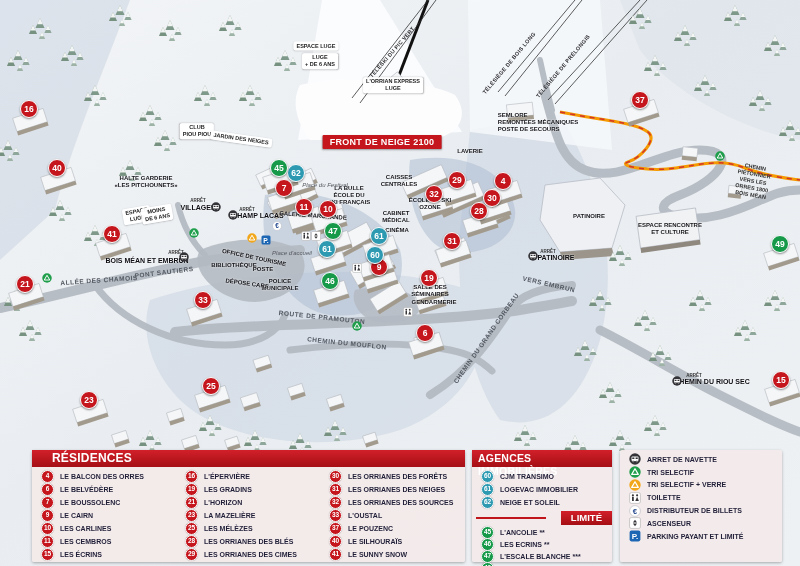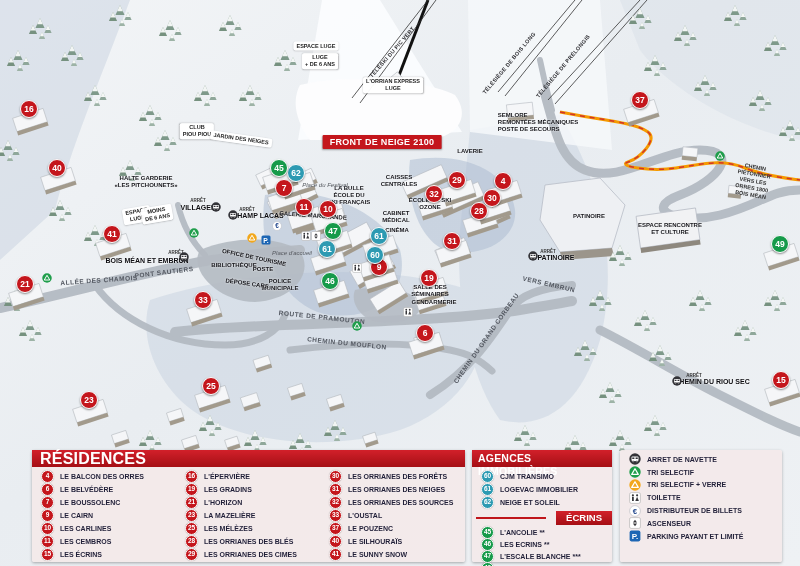--- a/index.html
+++ b/index.html
@@ -23,22 +23,22 @@
   .lbl-ital{font-style:italic;font-size:6px;color:#55595f;white-space:nowrap;}
   .lbl-stop{font-size:7px;font-weight:800;color:#0e0e12;white-space:nowrap;text-shadow:0 0 2px #fff;}
   .lbl-tiny{font-size:4.5px;font-weight:700;color:#333;}
   .lbl-tinyroad{font-size:5.5px;font-weight:700;color:#333;line-height:1.25;}
   .lbl-left{text-align:left;}
   
   .mic{position:absolute;width:10px;height:10px;transform:translate(-50%,-50%);z-index:4;}
   .mic svg{width:100%;height:100%;display:block;}
   
   .panel{position:absolute;background:rgba(243,233,233,.93);box-shadow:0 1px 3px rgba(0,0,0,.3);border-radius:2px;z-index:10;}
-  .phead{background:linear-gradient(#d2202a,#a50f15);color:#fff;font-weight:700;font-size:16px;
-      padding:2px 8px;height:13px;line-height:13px;letter-spacing:.2px;}
+  .phead{background:linear-gradient(#d2202a,#a50f15);color:#fff;font-weight:700;font-size:12px;
+      padding:2px 20px;height:13px;line-height:13px;letter-spacing:.2px;}
   .pbody{padding-top:3px;}
   .cols{display:flex;}
   .col{width:144px;}
   .prow{display:flex;align-items:center;gap:6px;padding-left:9px;height:13px;}
   .num{width:11px;height:11px;border-radius:50%;color:#fff;font-size:6.5px;font-weight:700;display:flex;
       align-items:center;justify-content:center;border:1px solid #fff;box-shadow:0 0 1px rgba(0,0,0,.4);flex:none;line-height:1;}
   .num.res{background:#c4161c}.num.agency{background:#2d9ab2}.num.hotel{background:#169a4a}
   .plbl{font-size:7px;font-weight:700;color:#201f38;white-space:nowrap;}
   .hotels-bar{position:relative;height:14px;margin-top:2px;margin-bottom:1px;display:flex;align-items:center;}
   .hline{position:absolute;left:4px;right:66px;top:6px;height:2px;background:#c0151b;}
@@ -1016,21 +1016,21 @@
         <span class="num agency">61</span>
         <span class="plbl">LOGEVAC IMMOBILIER</span>
       </div>
       <div class="prow">
         <span class="num agency">62</span>
         <span class="plbl">NEIGE ET SOLEIL</span>
       </div>
     </div>
   <div class="hotels-bar">
     <div class="hline"></div>
-    <div class="htab">ÉCRINS</div>
+    <div class="htab">LIMITÉ</div>
   </div>
   <div id="ho-list">
       <div class="prow" style="height: 12px;">
         <span class="num hotel">45</span>
         <span class="plbl">L'ANCOLIE **</span>
       </div>
       <div class="prow" style="height: 12px;">
         <span class="num hotel">46</span>
         <span class="plbl">LES ECRINS **</span>
       </div>

